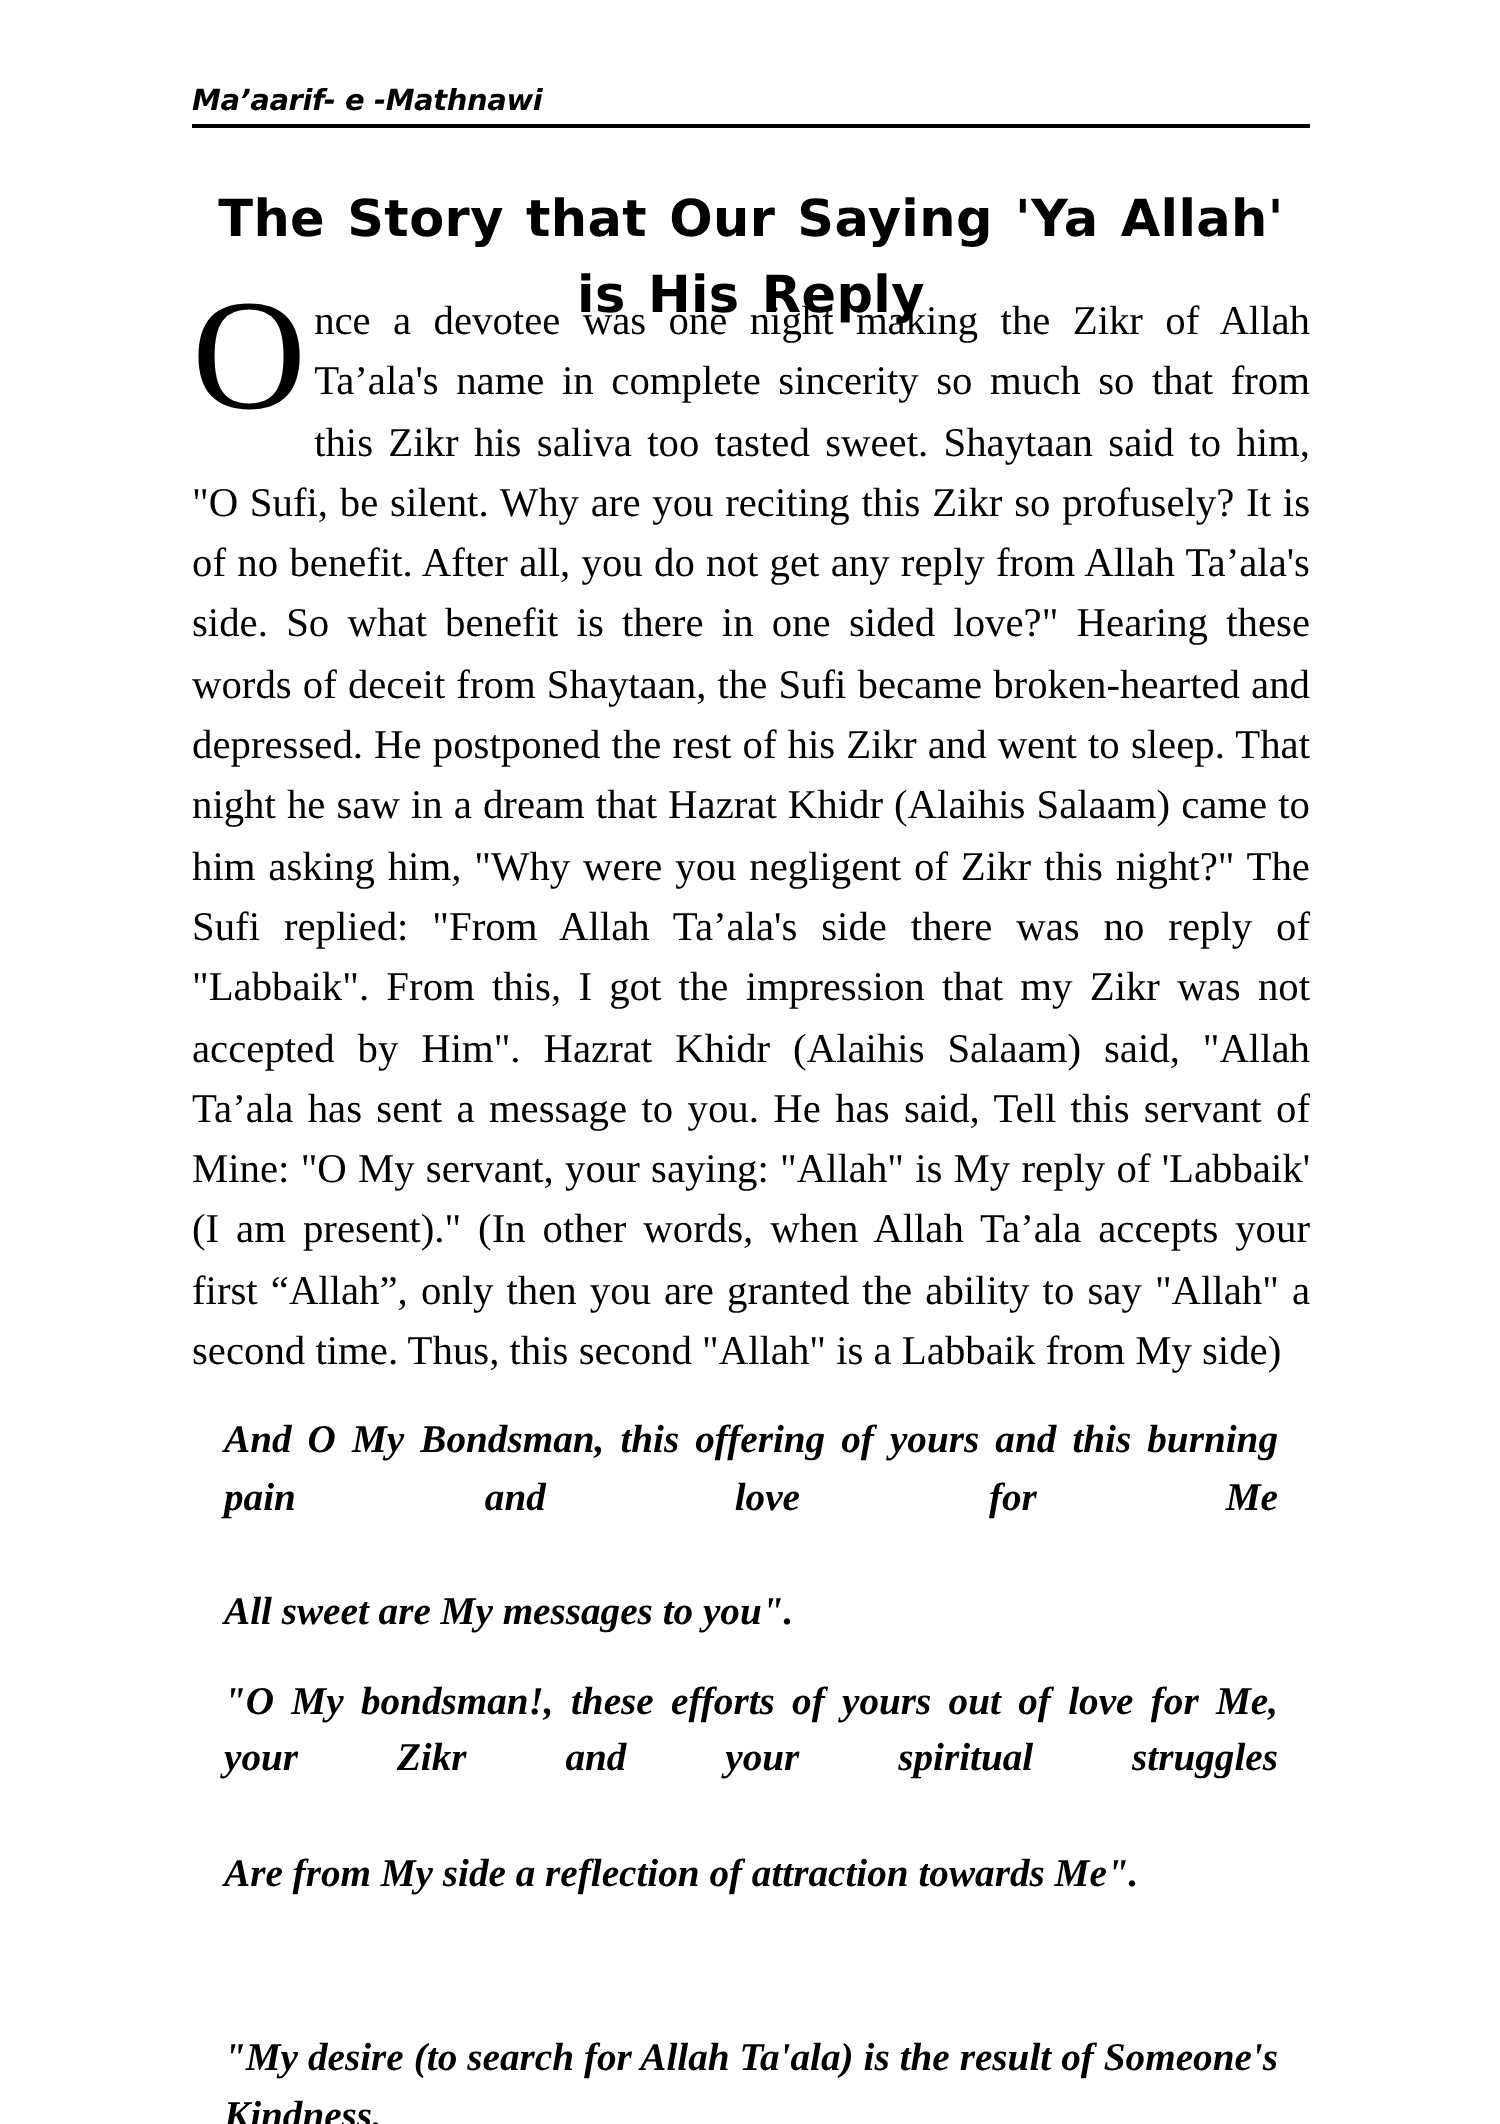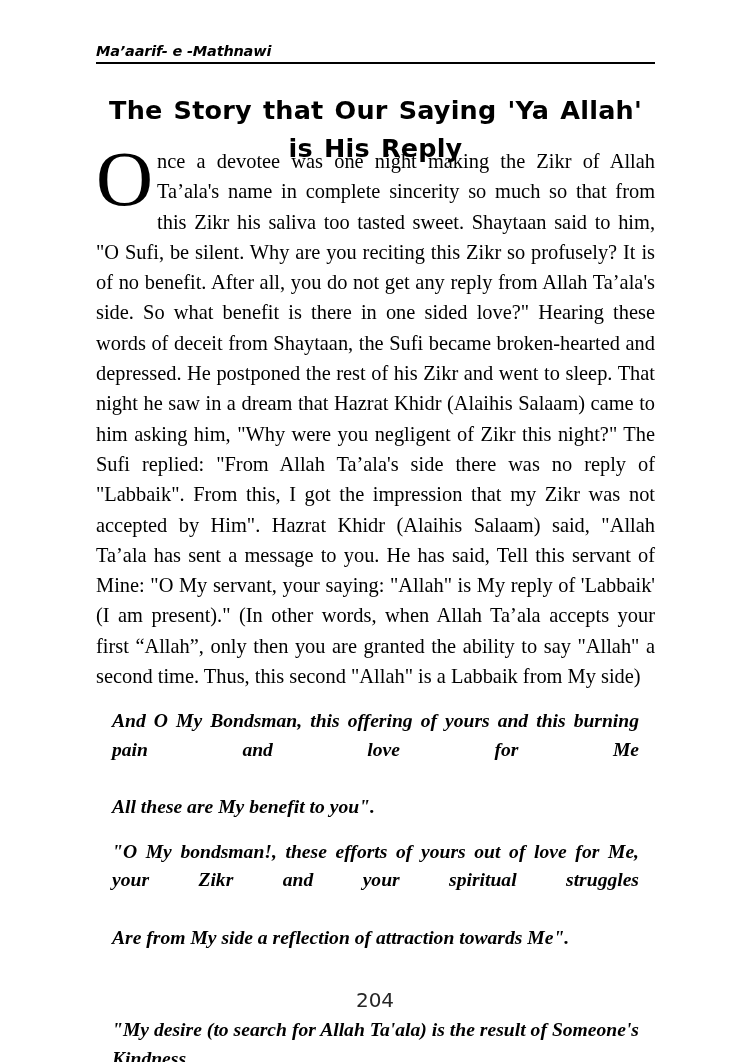--- a/index.html
+++ b/index.html
@@ -151,35 +151,34 @@
   </div>
 
   <h1 class="chapter-title">The Story that Our Saying 'Ya Allah' is His Reply</h1>
 
   <div class="body-column">
 
     <p class="para dropcap-para"><span class="dropcap">O</span><span>nce a devotee was one night making the Zikr of Allah Ta’ala's name in complete sincerity so much so that from this Zikr his saliva too tasted sweet. Shaytaan said to him, "O Sufi, be silent. Why are you reciting this Zikr so profusely? It is of no benefit. After all, you do not get any reply from Allah Ta’ala's side. So what benefit is there in one sided love?"  Hearing these words of deceit from Shaytaan, the Sufi became broken-hearted and depressed. He postponed the rest of his Zikr and went to sleep. That night he saw in a dream that Hazrat Khidr (Alaihis Salaam) came to him asking him, "Why were you negligent of Zikr this night?" The Sufi replied: "From Allah Ta’ala's side there was no reply of "Labbaik". From this, I got the impression that my Zikr was not accepted by Him". Hazrat Khidr (Alaihis Salaam) said, "Allah Ta’ala has sent a message to you. He has said, Tell this servant of Mine: "O My servant, your saying: "Allah" is My reply of 'Labbaik' (I am present)." (In other words, when Allah Ta’ala accepts your first “Allah”, only then you are granted the ability to say "Allah" a second time. Thus, this second "Allah" is a Labbaik from My side)</span></p>
 
     <div class="verse">
       <span class="vline justified">And O My Bondsman, this offering of yours and this burning pain  and love for Me</span>
-      <span class="vline">All these are My benefit to you".</span>
+      <span class="vline">All sweet are My messages to you".</span>
     </div>
 
     <div class="verse">
       <span class="vline justified">"O My bondsman!, these efforts of yours out of love for Me, your Zikr and your spiritual struggles</span>
       <span class="vline">Are from My side a reflection of attraction towards Me".</span>
     </div>
 
     <div class="gap-md"></div>
 
 
     <div class="gap-md"></div>
 
     <div class="verse">
       <span class="vline justified">"My desire (to search for Allah Ta'ala) is the result of Someone's Kindness.</span>
 
     </div>
 
   </div>
 
-  <div class="page-number">204</div>
 
 </div>
 
 </body></html>

